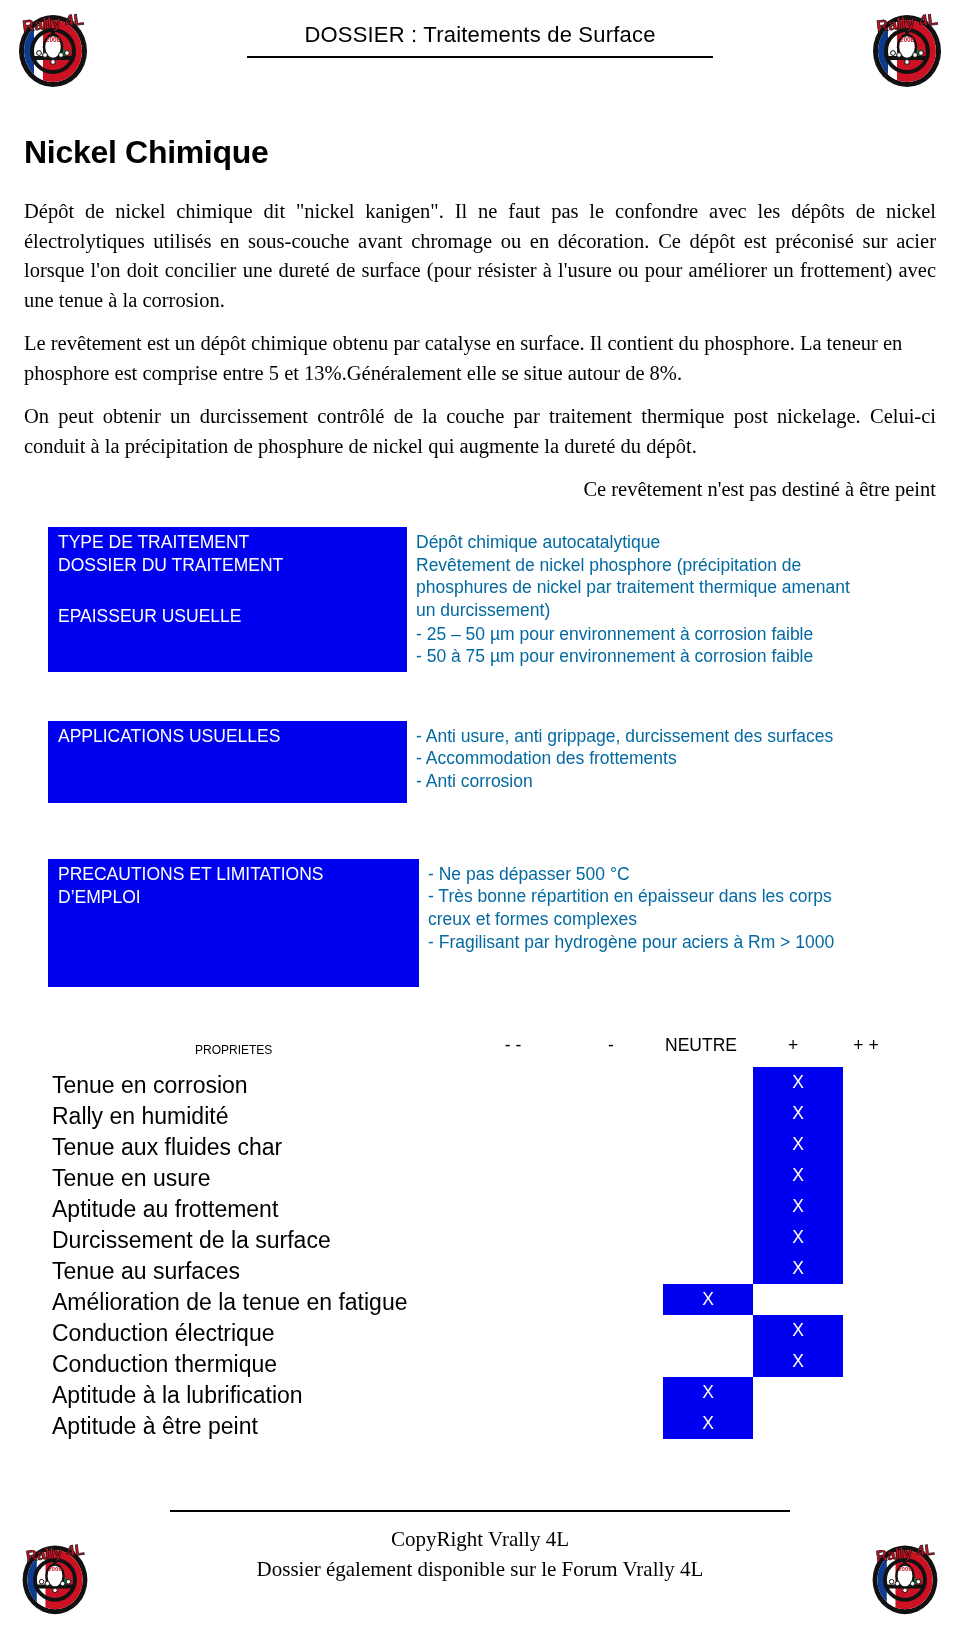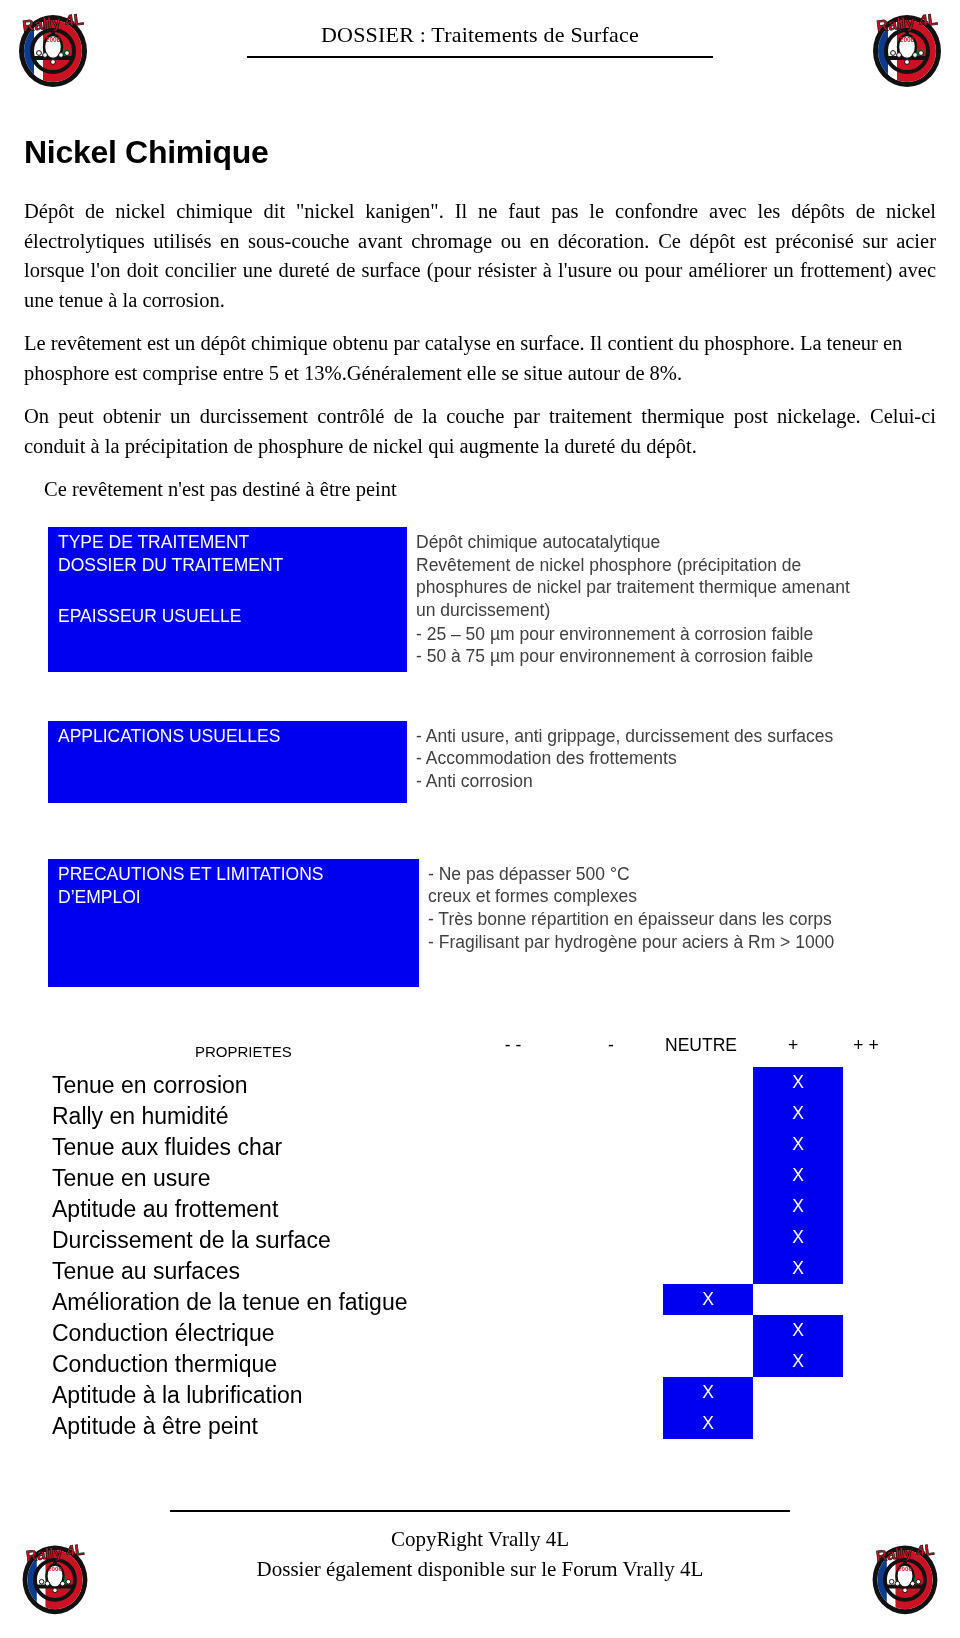--- a/index.html
+++ b/index.html
@@ -35,21 +35,21 @@
   }
 
   .header-title-wrap {
     position: absolute;
     left: 180px;
     top: 22px;
     width: 600px;
     text-align: center;
   }
   .header-title {
-    font-family: Liberation Serif, serif;
+    font-family: Liberation Sans, sans-serif;
     font-size: 22px;
     letter-spacing: 0.2px;
     white-space: nowrap;
   }
   .header-rule {
     margin: 8px auto 0 auto;
     width: 466px;
     border-top: 2.5px solid #000;
   }
 
@@ -72,21 +72,21 @@
   .para {
     font-family: "Liberation Serif", serif;
     font-size: 20.5px;
     line-height: 1.44;
     text-align: justify;
     margin: 0 24px 0 24px;
   }
   .para.p1 { margin-top: 26px; }
   .para.p2 { margin-top: 14px; text-align: left; }
   .para.p3 { margin-top: 14px; }
-  .para.p4 { margin-top: 14px; text-align: left; margin-left: 44px; }
+  .para.p4 { margin-top: 14px; text-align: right; margin-left: 44px; }
 
   
   .spec-block {
     position: relative;
     margin-left: 24px;
     margin-right: 24px;
     font-family: "Liberation Sans", sans-serif;
     font-size: 17.5px;
     line-height: 1.30;
   }
@@ -98,41 +98,41 @@
   .spec-label {
     position: absolute;
     color: #ffffff;
     font-family: "Liberation Sans", sans-serif;
     font-size: 17.5px;
     line-height: 1.30;
     white-space: nowrap;
   }
   .spec-value {
     position: absolute;
-    color: #404040;
+    color: #0369a1;
     font-family: "Liberation Sans", sans-serif;
     font-size: 17.5px;
     line-height: 1.30;
   }
   .spec-value div { white-space: nowrap; }
 
   
   .props {
     position: absolute;
     left: 0;
     width: 960px;
     font-family: "Liberation Sans", sans-serif;
   }
   .props-header {
     position: relative;
     height: 36px;
   }
   .props-header .ph-title {
     position: absolute;
-    font-size: 15px;
+    font-size: 12px;
     left: 195px;
     top: 12px;
   }
   .props-header .ph-scale {
     position: absolute;
     font-size: 17.5px;
     text-align: center;
     top: 4px;
   }
   .prow {
@@ -305,22 +305,22 @@
   </div>
 
   <div class="spec-block" style="height:150px; margin-top:33px;">
     <div class="spec-blue" style="top:0; width:371px; height:128px;"></div>
 
     <div class="spec-label" style="left:34px; top:4px;">PRECAUTIONS ET LIMITATIONS</div>
     <div class="spec-label" style="left:34px; top:27px;">D’EMPLOI</div>
 
     <div class="spec-value" style="left:404px; top:4px;">
       <div>- Ne pas dépasser 500 °C</div>
+      <div>- Très bonne répartition en épaisseur dans les corps</div>
       <div>creux et formes complexes</div>
-      <div>- Très bonne répartition en épaisseur dans les corps</div>
       <div>- Fragilisant par hydrogène pour aciers à Rm &gt; 1000</div>
     </div>
   </div>
 
   <div class="props" style="position:relative; margin-top:22px;">
     <div class="props-header">
       <div class="ph-title">PROPRIETES</div>
       <div class="ph-scale" style="left:468px; width:90px;">- -</div>
       <div class="ph-scale" style="left:566px; width:90px;">-</div>
       <div class="ph-scale" style="left:655px; width:92px;">NEUTRE</div>

